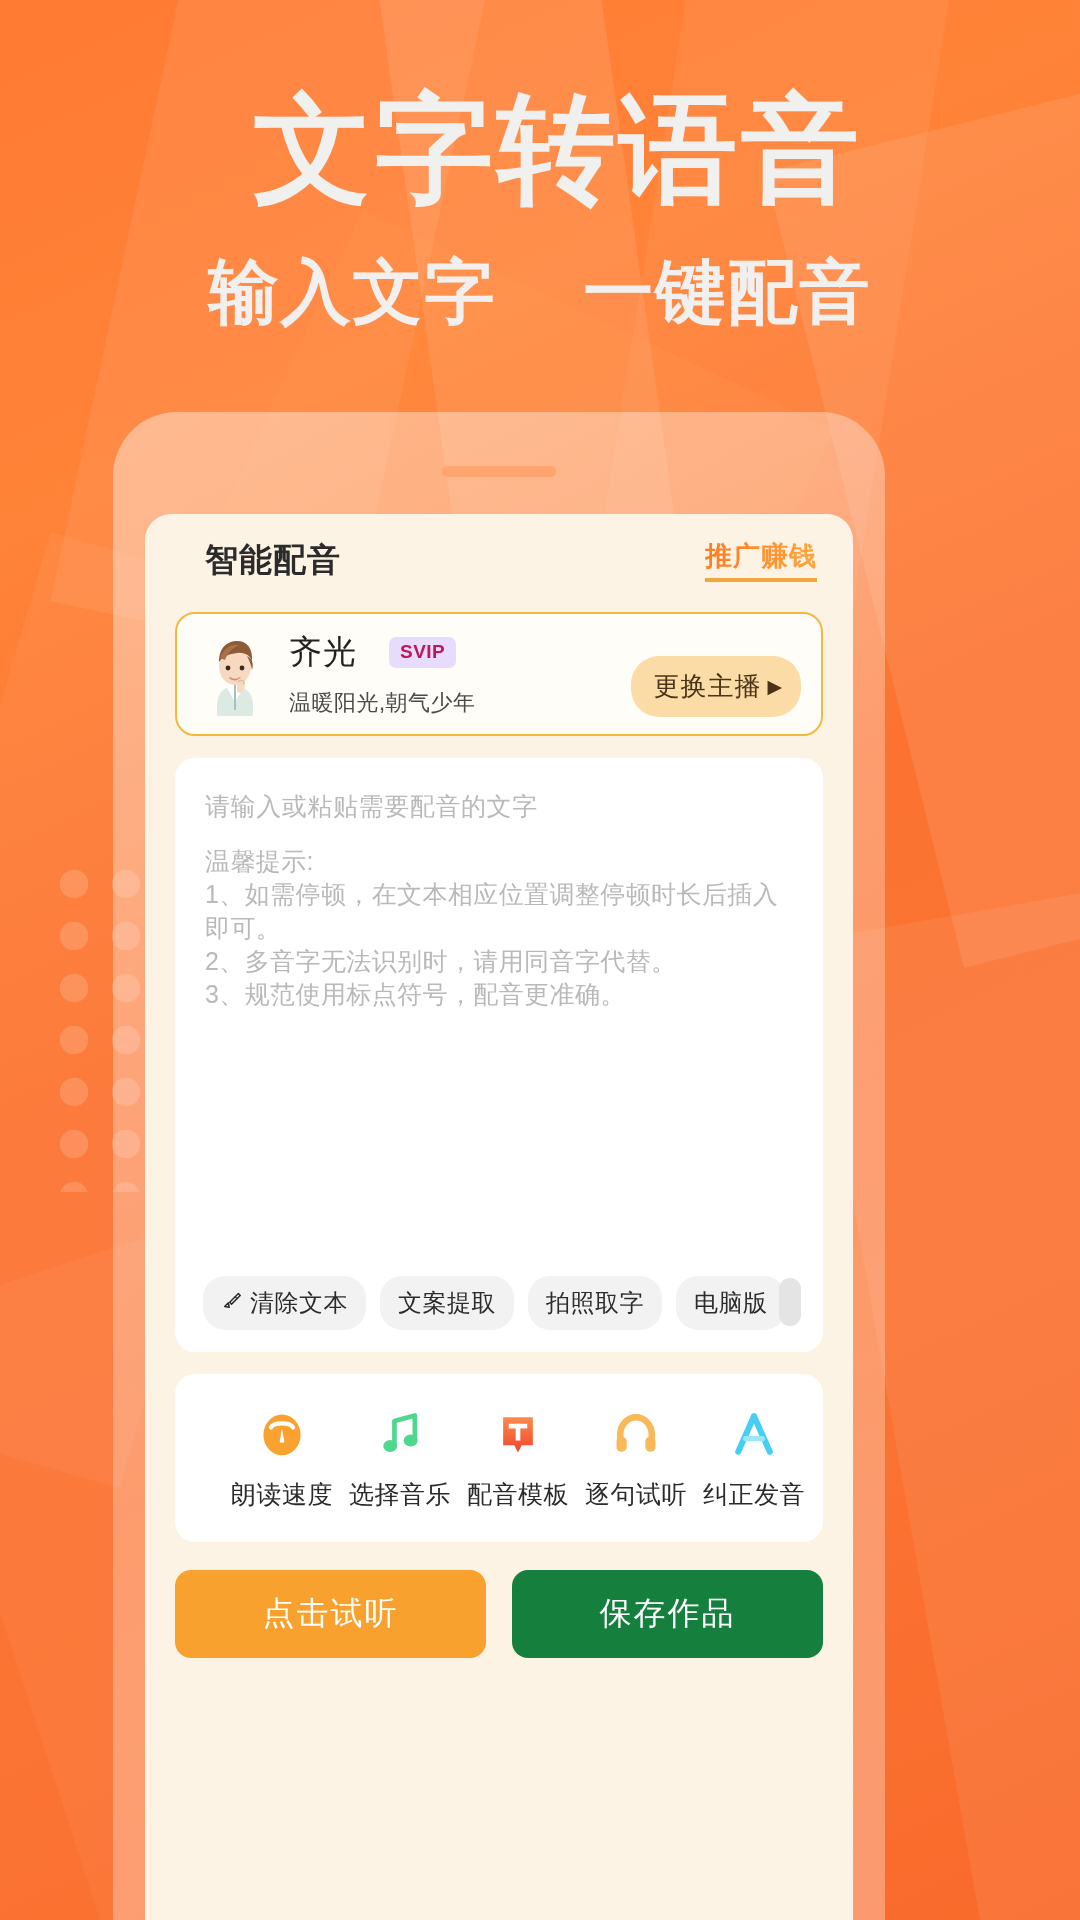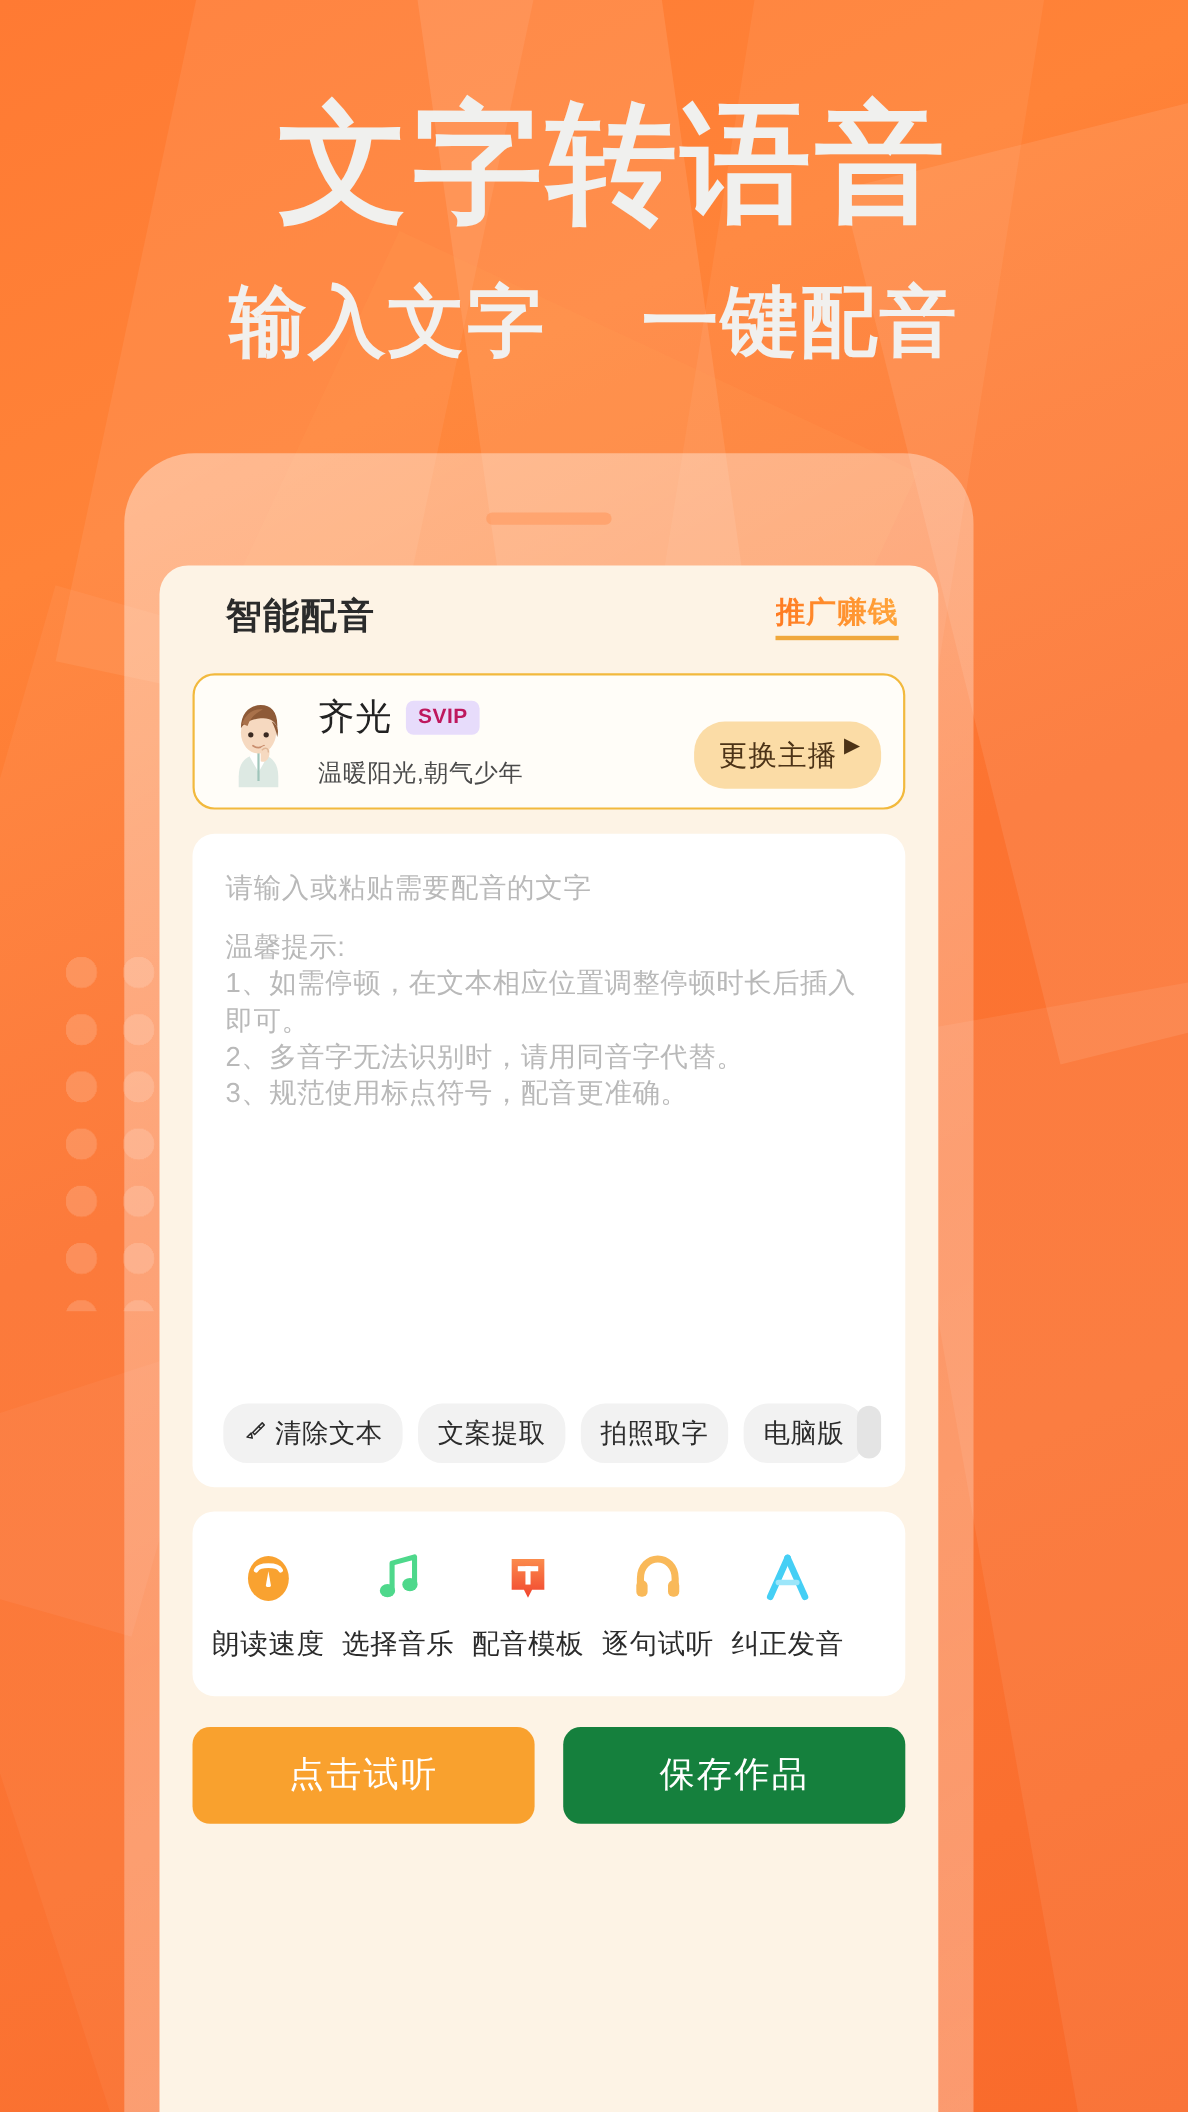--- a/index.html
+++ b/index.html
@@ -102,36 +102,36 @@
     background: #FFFDF8;
     border: 2px solid #F2B93D;
     border-radius: 20px;
     display: flex; align-items: center;
     padding: 0 20px;
   }
   .avatar {
     width: 76px; height: 84px; flex: 0 0 auto; position: relative; margin-right: 16px;
   }
   .anchor-info { flex: 1 1 auto; }
-  .anchor-top { display: flex; align-items: center; gap: 12px; }
+  .anchor-top { display: flex; align-items: center; gap: 32px; }
   .anchor-name { font-size: 33px; font-weight: 500; color: #222; letter-spacing: 1px; }
   .svip {
     background: #E7DCFB; color: #be185d;
     font-size: 19px; font-weight: 700;
     padding: 4px 11px 5px; border-radius: 7px; letter-spacing: 0.5px;
   }
   .anchor-desc { font-size: 22px; color: #4A4A4A; margin-top: 13px; letter-spacing: 0.5px; }
   .change-btn {
     flex: 0 0 auto;
     background: #FBDCA6;
     color: #4C3317;
     font-size: 26px; font-weight: 500;
     padding: 13px 18px 13px 22px;
     border-radius: 28px;
-    display: flex; align-items: flex-start; gap: 4px;
+    display: flex; align-items: center; gap: 4px;
     letter-spacing: 1px;
     margin-top: 24px;
   }
   .tri { font-size: 19px; line-height: 1; margin-left: 2px; }
 
   
   .editor {
     margin: 22px 30px 0 30px;
     background: #FFFFFF;
     border-radius: 20px;
@@ -159,21 +159,21 @@
   .scroll-pill {
     position: absolute; right: 22px; bottom: 26px;
     width: 22px; height: 48px; border-radius: 12px; background: #E4E4E4;
   }
 
   
   .funcs {
     margin: 22px 30px 0 30px;
     background: #FFFFFF; border-radius: 20px;
     height: 168px;
-    display: flex; align-items: center; justify-content: flex-start;
+    display: flex; align-items: center; justify-content: flex-end;
     padding: 0 10px;
   }
   .func { display: flex; flex-direction: column; align-items: center; gap: 16px; width: 118px; }
   .func-ico { height: 56px; display:flex; align-items:center; justify-content:center; }
   .func-label { font-size: 25px; color: #2B2B2B; letter-spacing: 0.5px; }
 
   
   .actions {
     margin: 28px 30px 0 30px;
     display: flex; gap: 26px;

